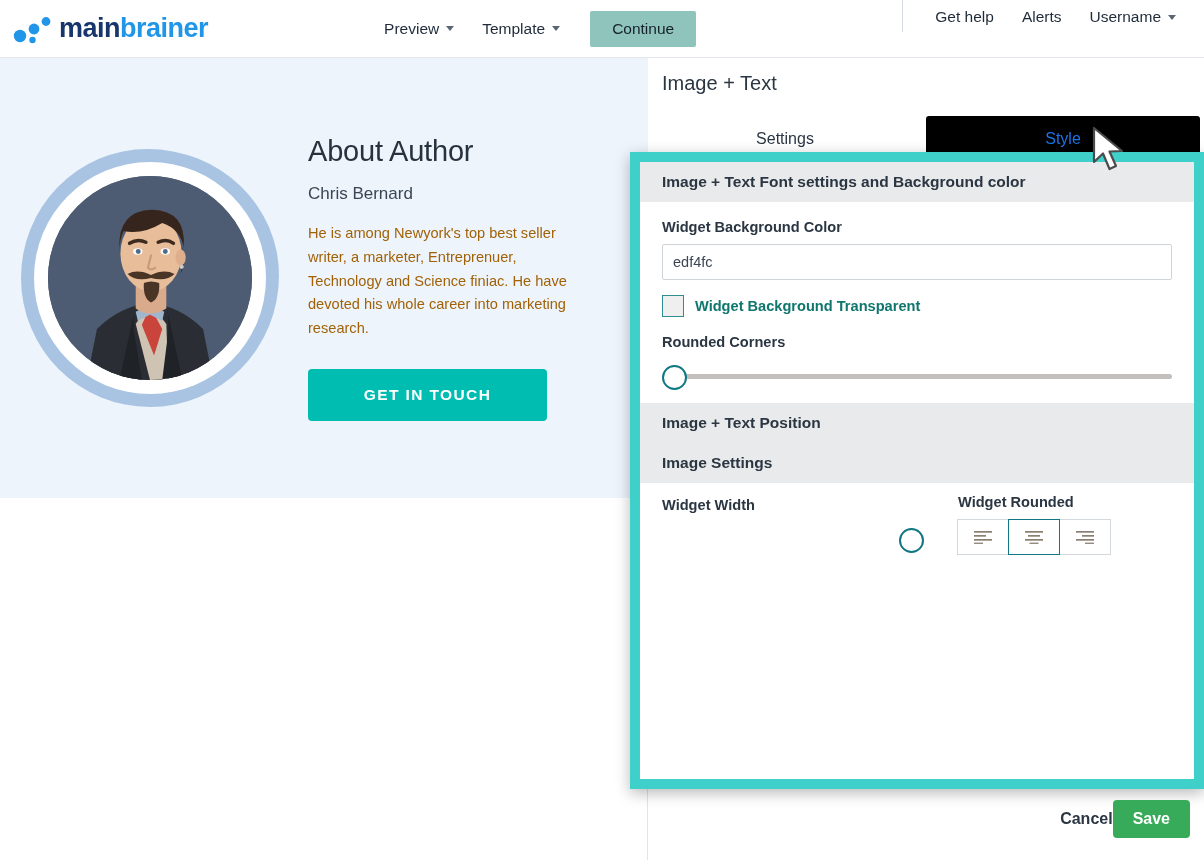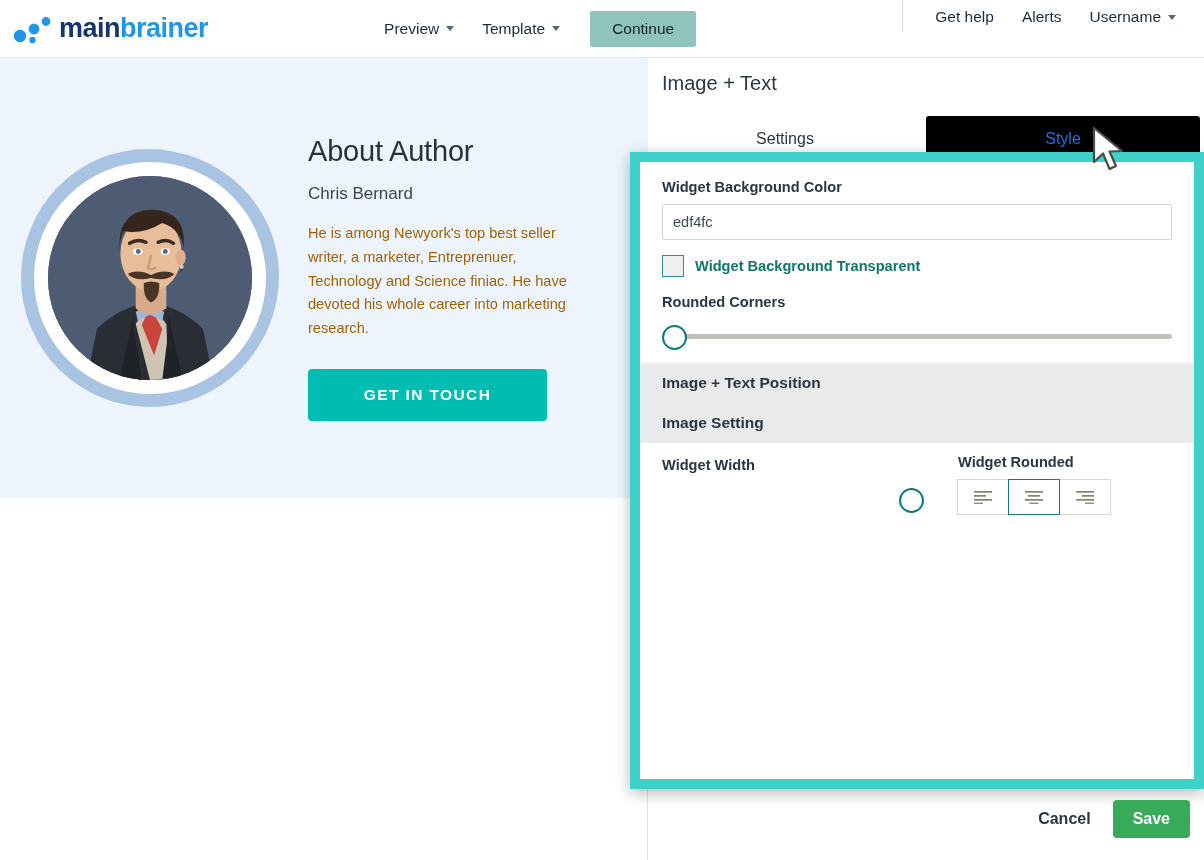--- a/index.html
+++ b/index.html
@@ -195,21 +195,21 @@
   .align-btn {
     width: 52px; height: 36px; border: 1px solid #d3d8dd; background: #fff;
     display: flex; align-items: center; justify-content: center; cursor: pointer;
     margin-left: -1px;
   }
   .align-btn.sel { border: 1.8px solid #0f7883; z-index: 2; }
 
   
   .footer-actions {
     position: absolute; bottom: 22px; right: 14px;
-    display: flex; align-items: center; gap: 22px;
+    display: flex; align-items: center; 
   }
   .btn-cancel {
     background: none; border: none; font-size: 16px; font-weight: bold;
     color: #2b3643; cursor: pointer; font-family: inherit;
   }
   .btn-save {
     background: #37ab5a; color: #fff; border: none; border-radius: 4px;
     font-size: 16px; font-weight: bold; padding: 10px 20px; cursor: pointer;
     font-family: inherit;
   }
@@ -319,38 +319,39 @@
     <div class="panel-title">Image + Text</div>
 
     <div class="tabs">
       <div class="tab">Settings</div>
       <div class="tab active">Style</div>
     </div>
 
     <div class="hl-frame">
       <div class="hl-inner">
 
+        <div class="sec-head">Image + Text Font settings and Background color</div>
         <div class="sec-body">
           <div class="field-label">Widget Background Color</div>
           <input class="text-input" type="text" value="edf4fc" style="">
           <div class="checkrow">
             <div class="chkbox"></div>
             <div class="chk-label">Widget Background Transparent</div>
           </div>
           <div class="field-label">Rounded Corners</div>
           <div class="slider">
             <div class="sl-track" style="left:18px;"></div>
             <div class="sl-knob" style="left:0px;"></div>
           </div>
           <div style="height:10px"></div>
         </div>
 
         <div class="sec-head">Image + Text Position</div>
 
-        <div class="sec-head">Image Setting</div>
+        <div class="sec-head">Image Settings</div>
         <div class="sec-body">
           <div class="imgset-row">
 
             <div class="ww-col">
               <div class="field-label" style="margin-top:0">Widget Width</div>
               <div class="slider">
 
                 <div class="sl-knob" style="left:237px;"></div>
               </div>
             </div>

